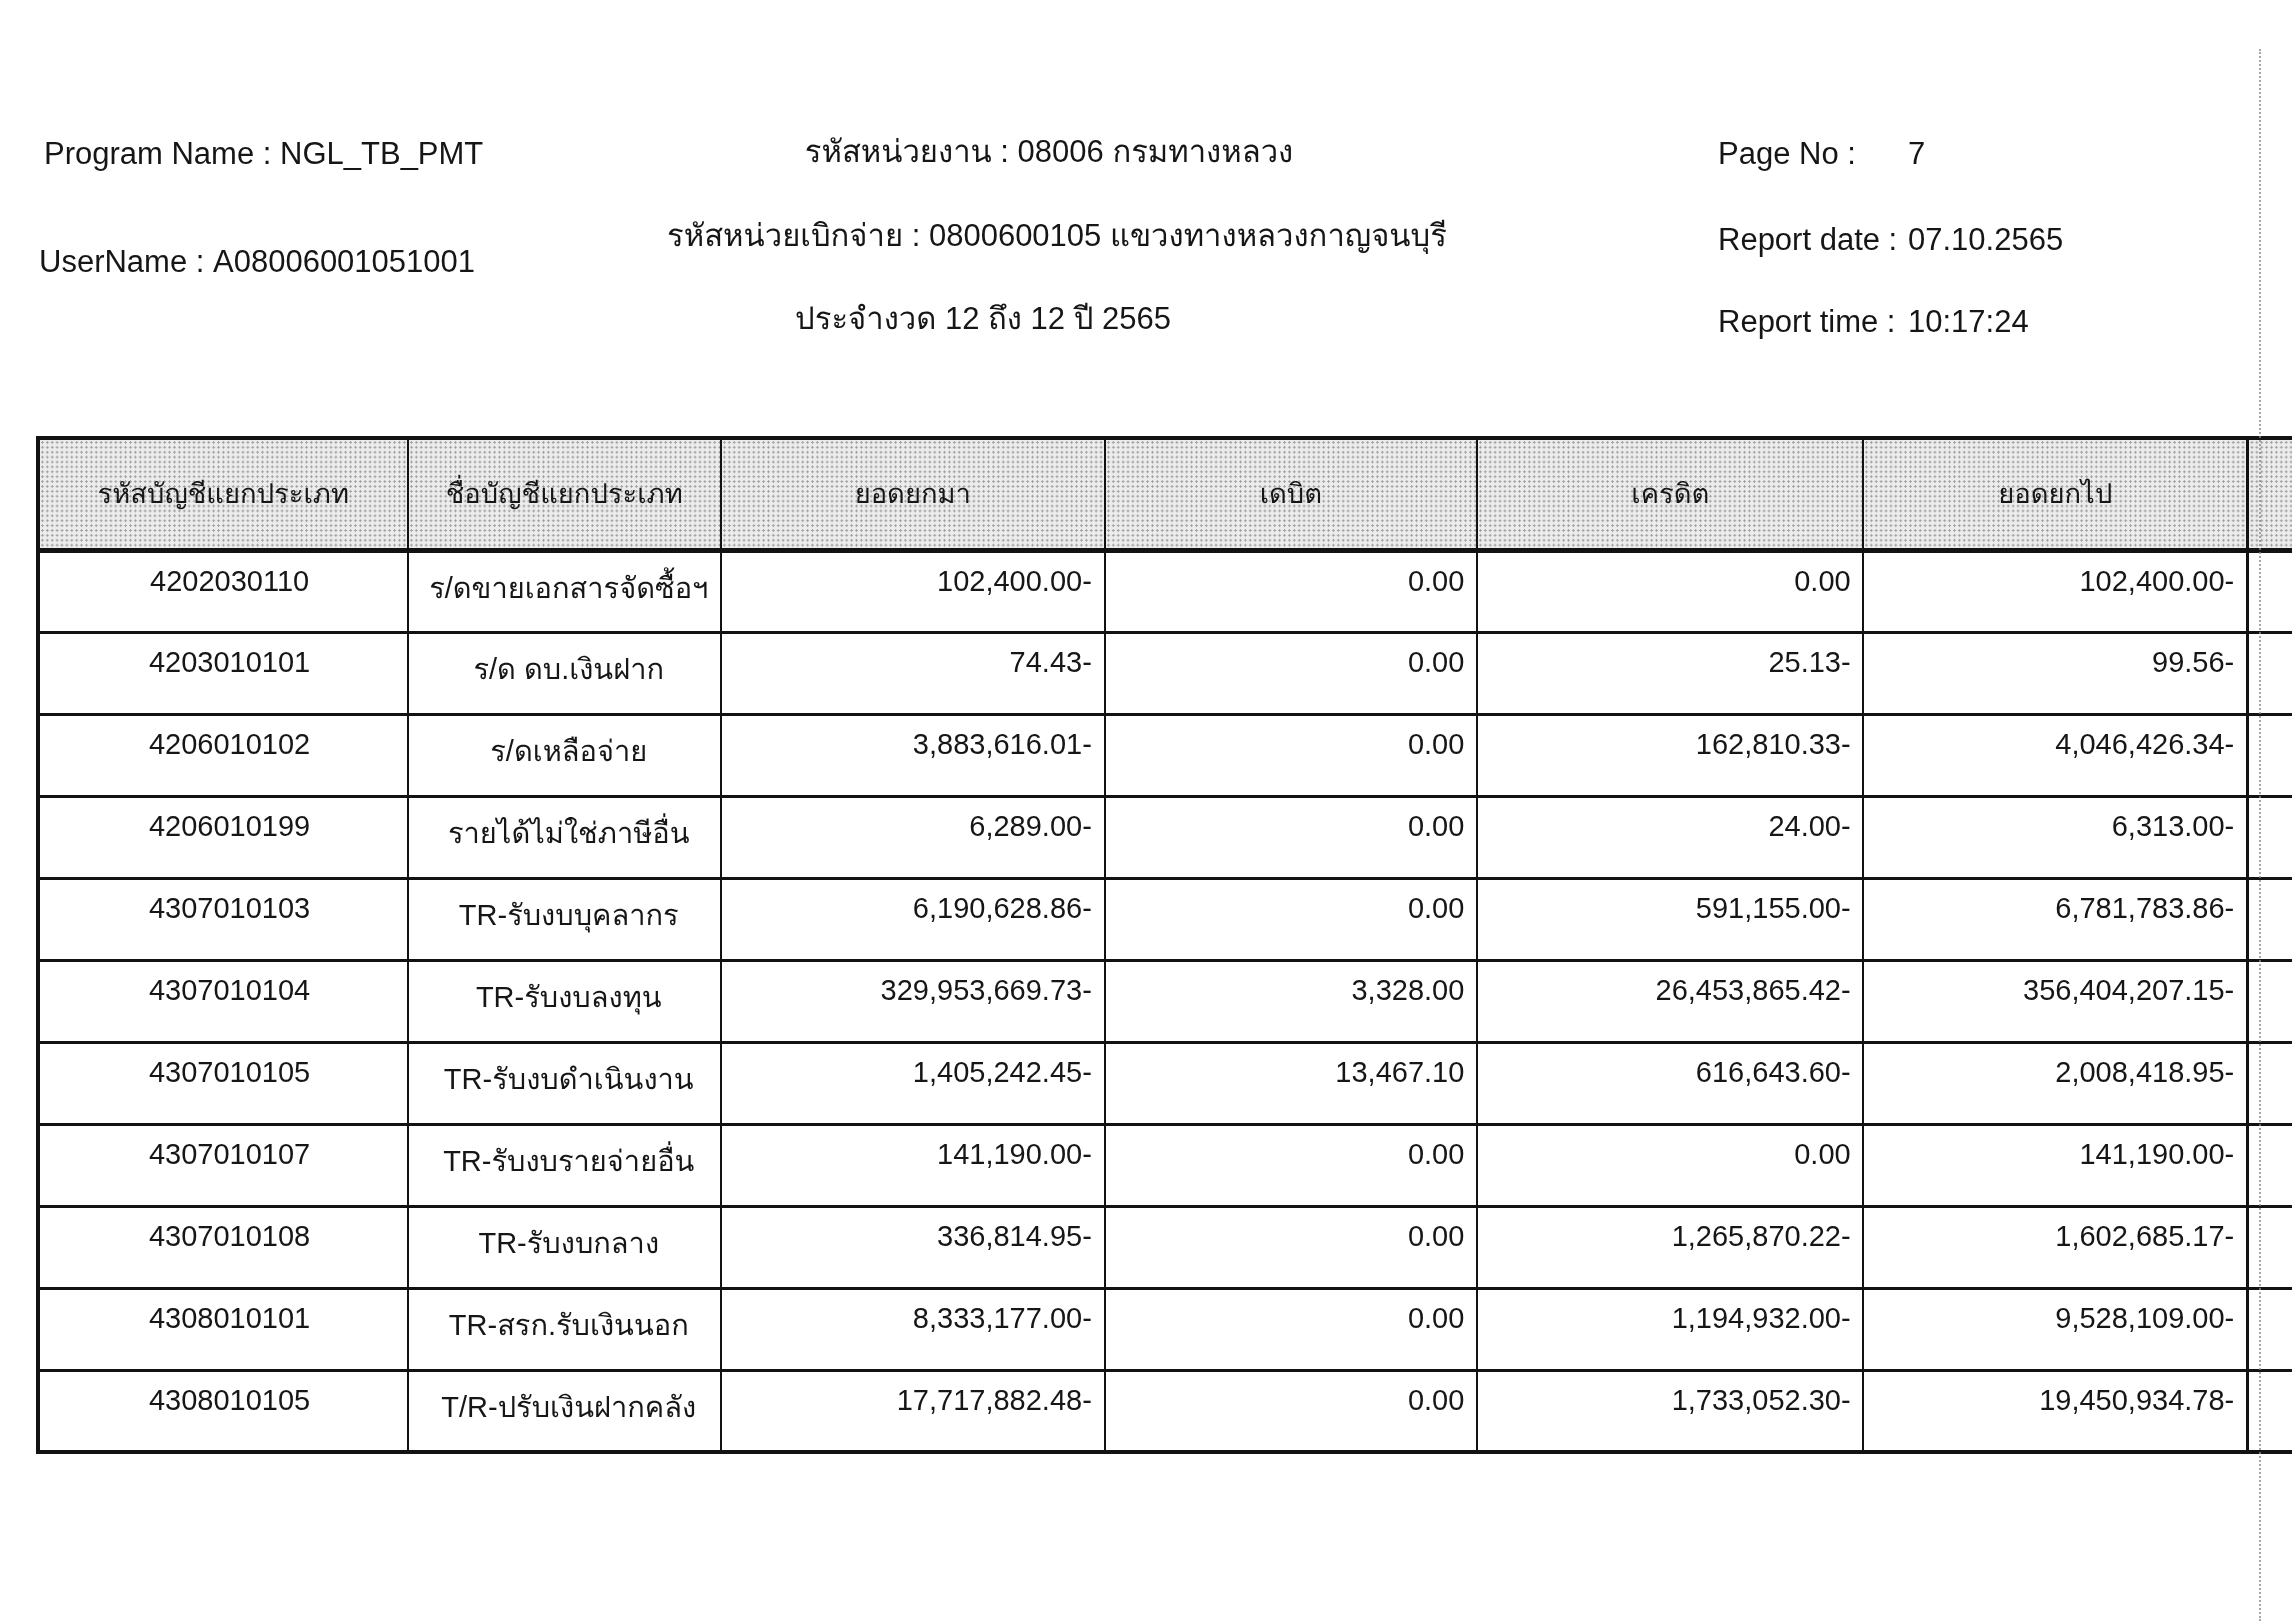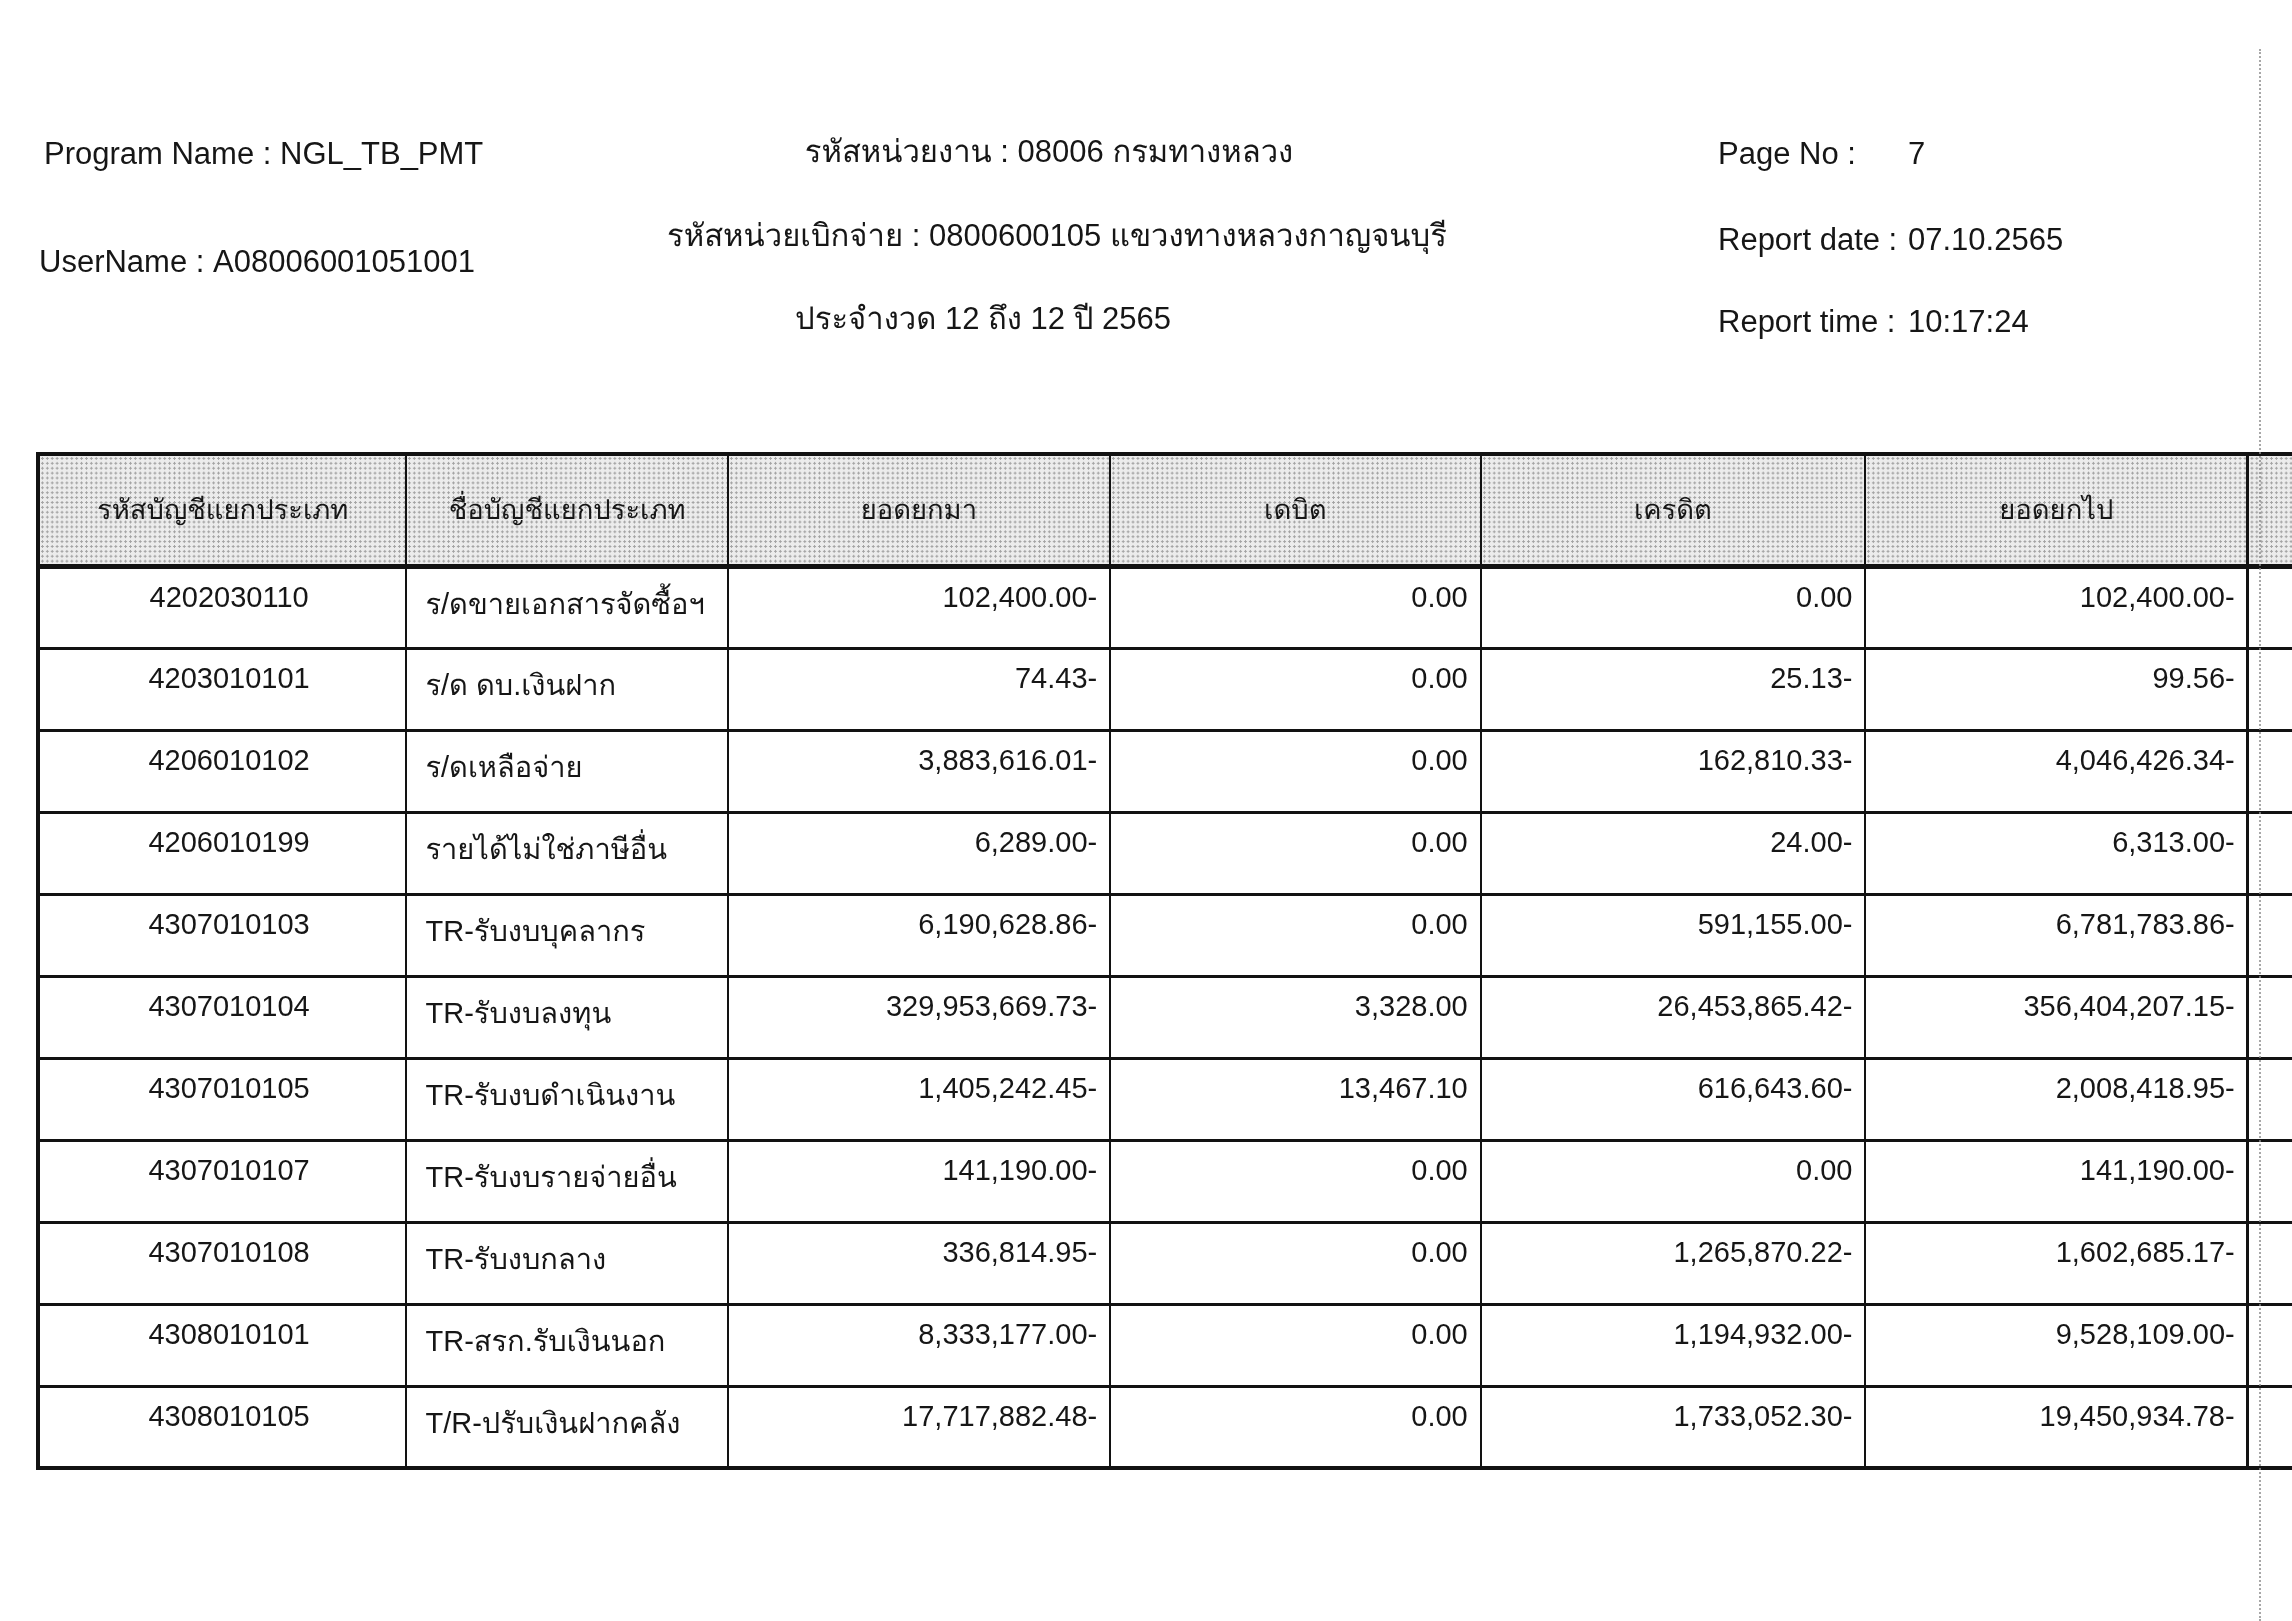--- a/index.html
+++ b/index.html
@@ -24,21 +24,21 @@
   .rowA{top:137px;}
   .rowB{top:223px;}
   .rowC{top:305px;}
   
   .perforation{
     position:absolute;top:49px;bottom:0;left:2259px;width:0;
     border-left:2px dotted #8a8a8a;opacity:.75;
   }
   
   table.report{
-    position:absolute;left:36px;top:452px;
+    position:absolute;left:36px;top:436px;
     border-collapse:collapse;table-layout:fixed;
     font-size:29px;
     border-radius:15px;
   }
   .report th,.report td{
     border:2.9px solid #121212;
     overflow:hidden;white-space:nowrap;
   }
   .report thead tr{height:112px;}
   .report tbody tr{height:82px;}
@@ -48,21 +48,21 @@
     background-color:#ececec;
     background-image:radial-gradient(#a3a3a3 1px, rgba(0,0,0,0) 1.3px);
     background-size:4.9px 4.9px;
   }
   .report td{
     border-top-width:3.9px;border-bottom-width:3.9px;
     vertical-align:top;padding-top:12.7px;background:#ffffff;
   }
   .report tbody tr:last-child td{border-bottom-width:4.9px;}
   .c0{width:360px;text-align:center;padding-left:13.7px;border-left-width:4.9px !important;}
-  .c1{width:302px;text-align:left;padding-left:18px;}
+  .c1{width:302px;text-align:center;padding-left:10px;}
   .c2{width:380px;text-align:right;padding-right:11.8px;}
   .c3{width:374px;text-align:right;padding-right:11.8px;}
   .c4{width:384px;text-align:right;padding-right:11.8px;}
   .c5{width:380px;text-align:right;padding-right:11.8px;border-right-width:3.9px !important;}
   .sliver{width:47px;border-right:none !important;padding:0;}
   th.c0,th.c1,th.c2,th.c3,th.c4,th.c5{padding:0;text-align:center;}
 </style>
 </head>
 <body>
 

